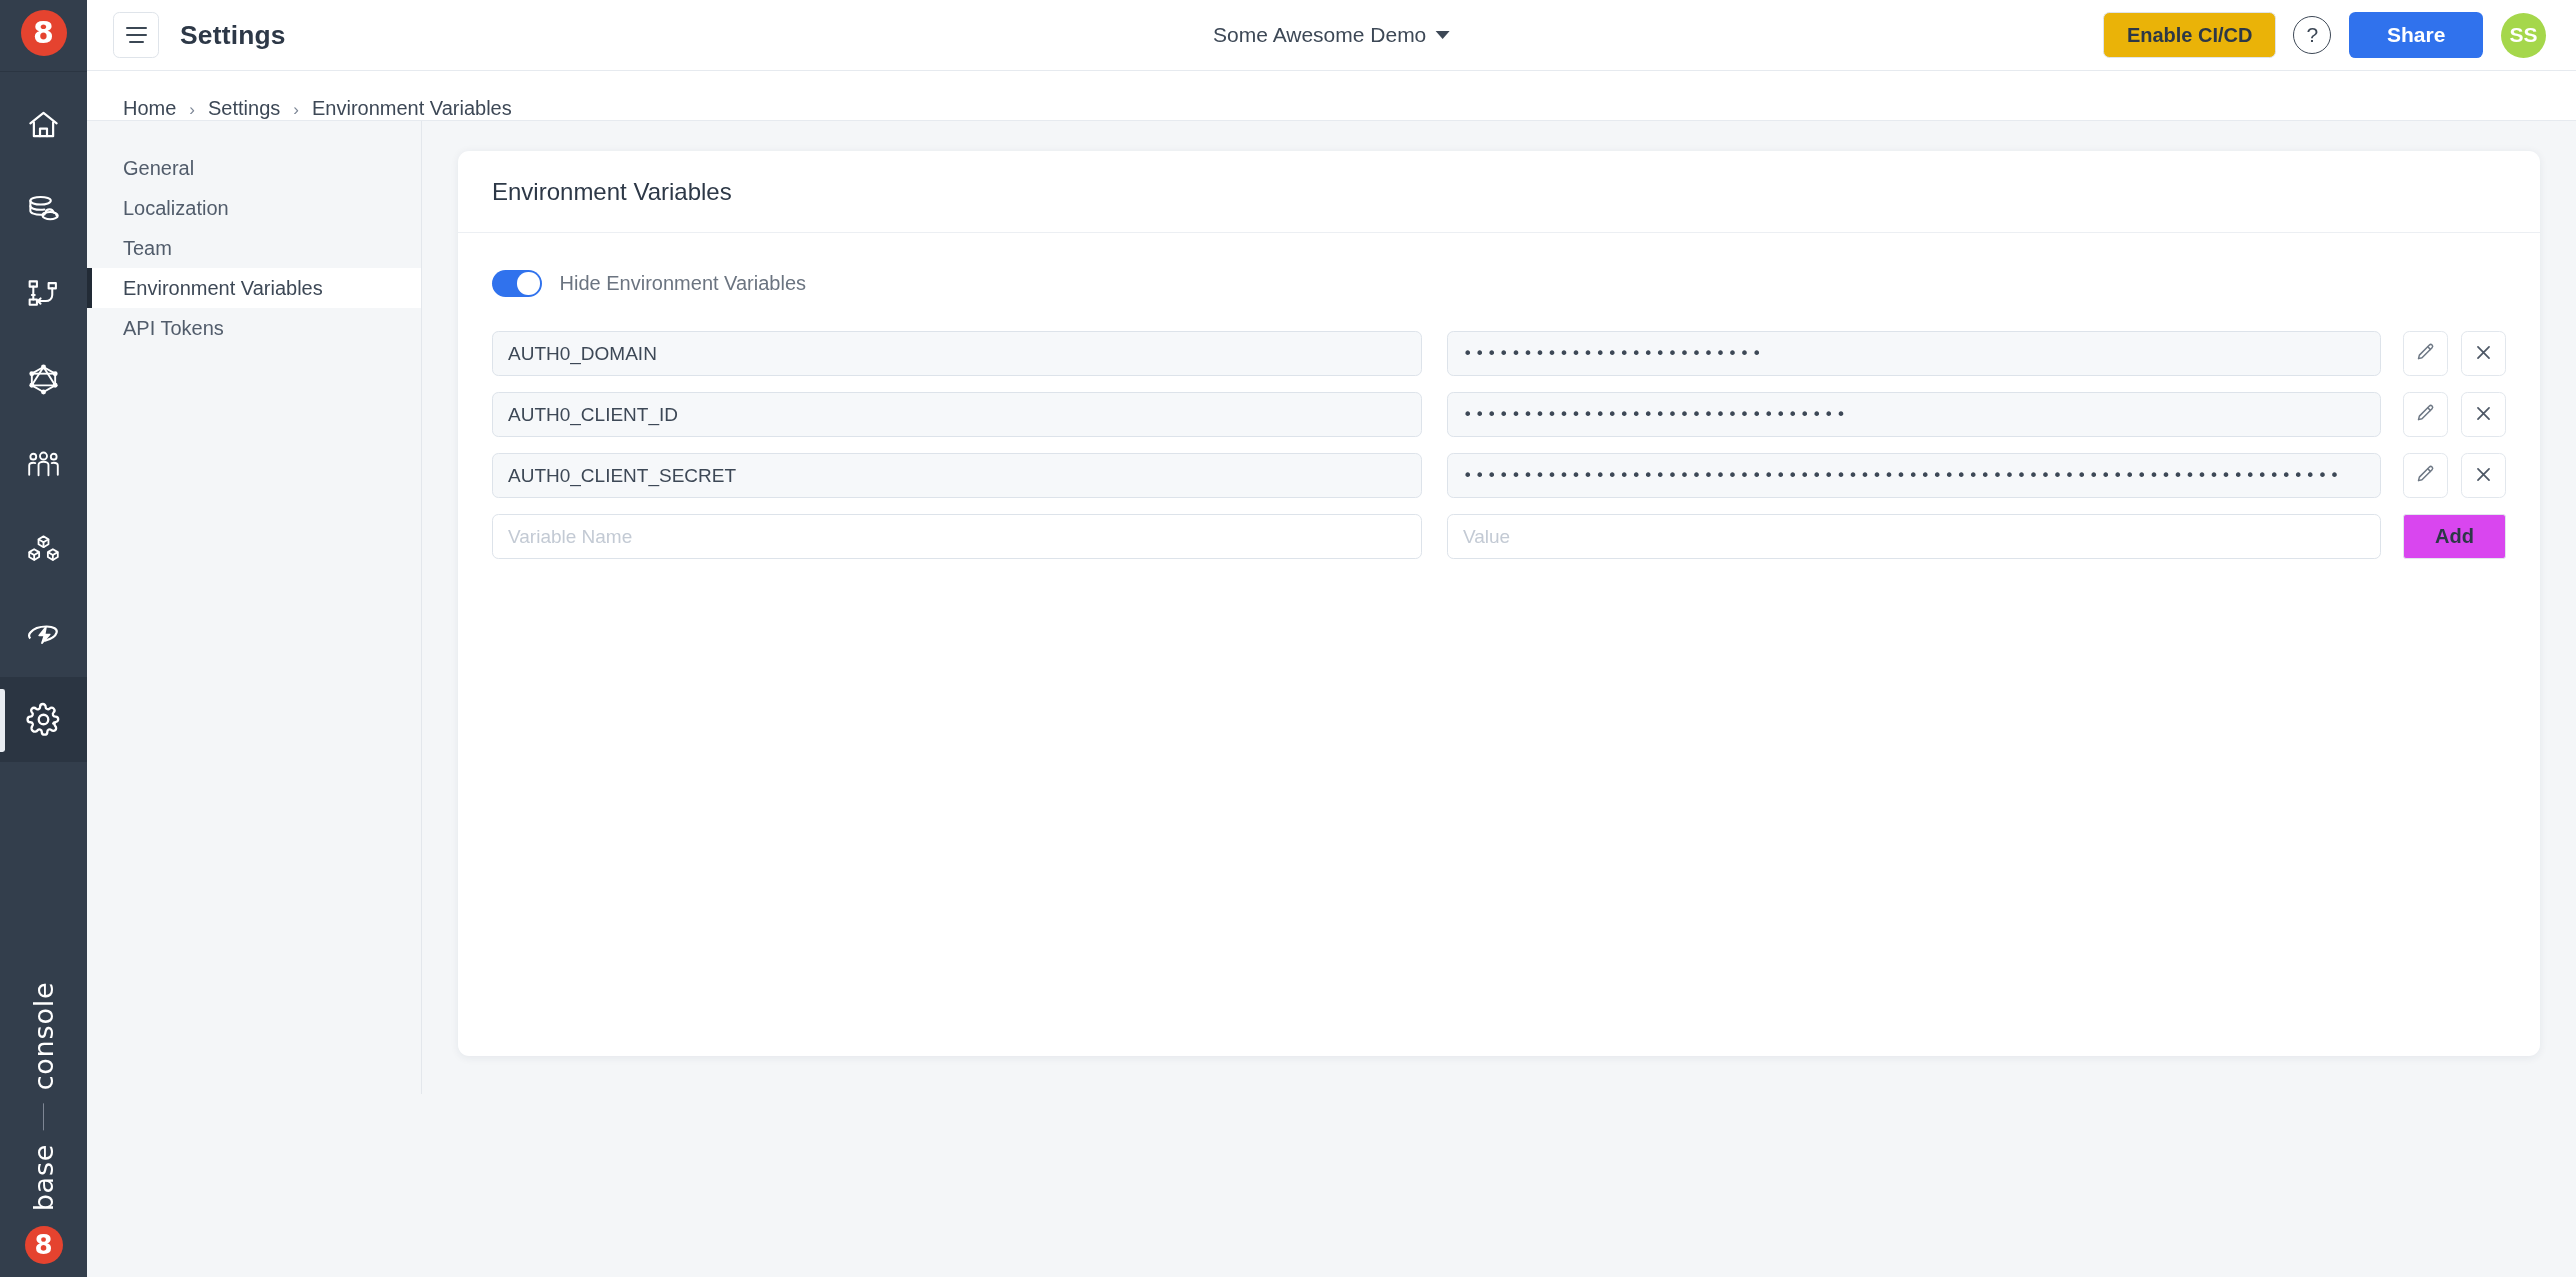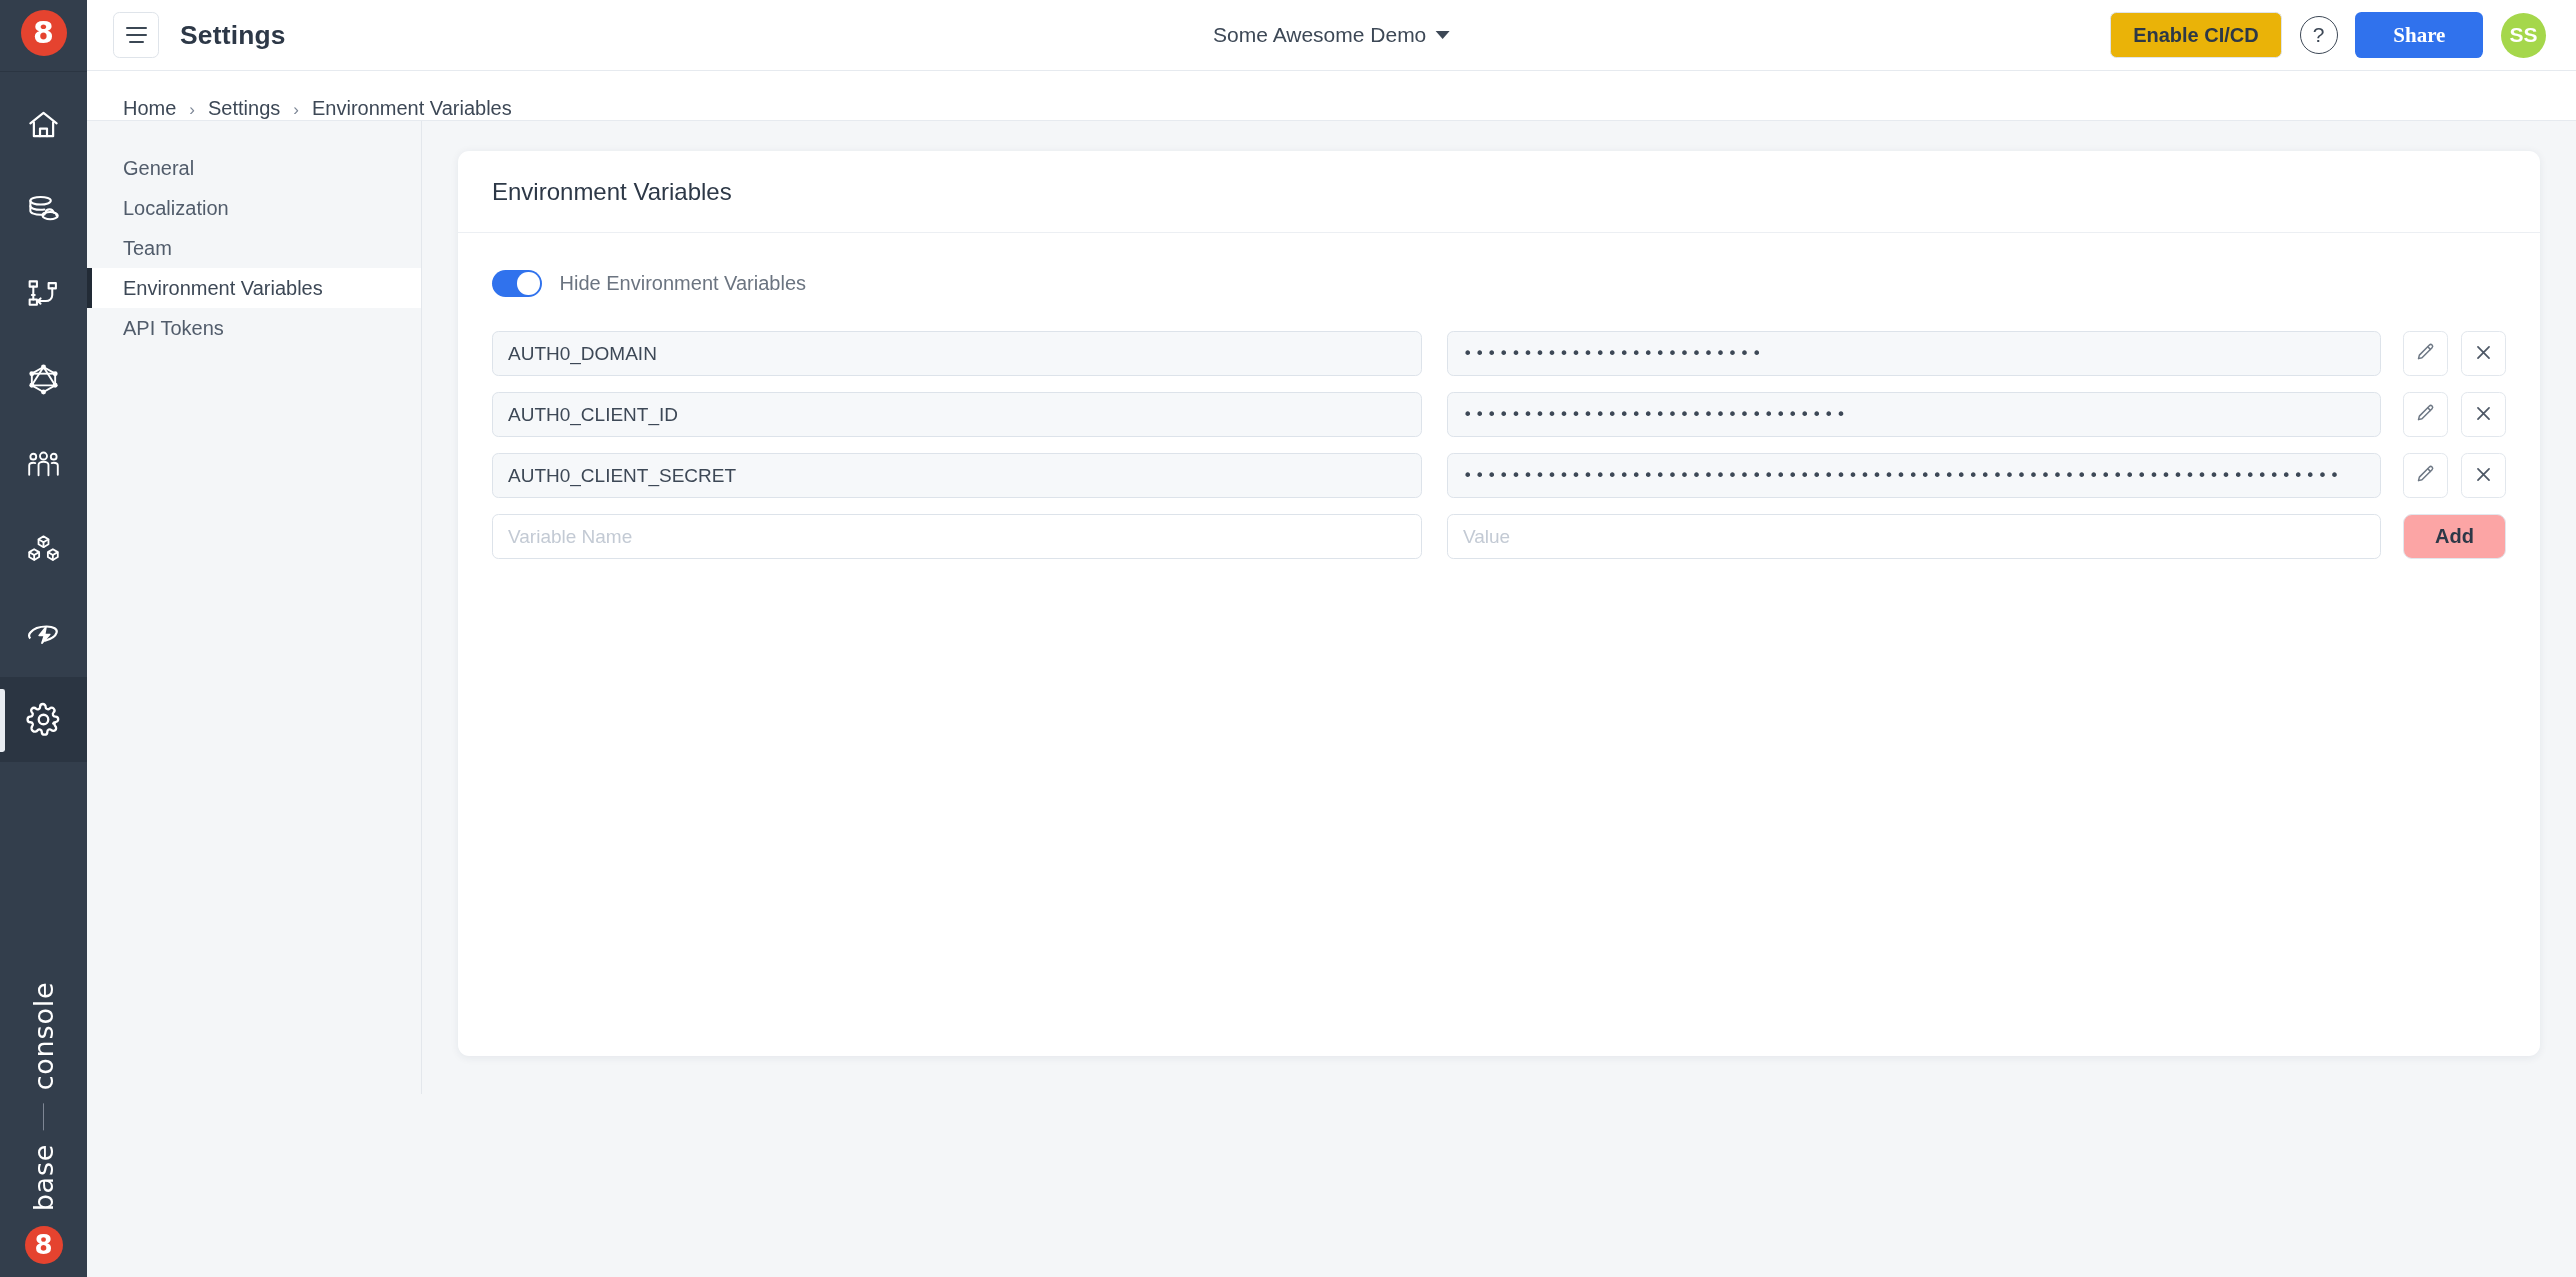--- a/index.html
+++ b/index.html
@@ -121,21 +121,21 @@
   }
   .help-btn {
     width: 38px; height: 38px; border-radius: 50%; border: 1.6px solid #3d4856;
     display: flex; align-items: center; justify-content: center;
     font-size: 21px; color: #3d4856; cursor: pointer; font-weight: 400;
   }
   .btn-primary {
     height: 46px; padding: 0 38px; border-radius: 6.4px; border: none;
     background: #3072ed; color: #fff; font-size: 21px; font-weight: 700;
     display: flex; align-items: center; cursor: pointer;
-    font-family: Liberation Serif, serif;
+    font-family: Liberation Sans, sans-serif;
   }
   .avatar {
     width: 45px; height: 45px; border-radius: 50%; background: #a5d74b;
     display: flex; align-items: center; justify-content: center;
     color: #fff; font-size: 21px; font-weight: 700; cursor: pointer;
   }
 
   .breadcrumb-bar {
     height: 50px; min-height: 50px; background: #ffffff;
     border-bottom: 0.8px solid #e6eaef;
@@ -210,22 +210,22 @@
     line-height: 1;
   }
   .row-actions { display: flex; gap: 13px; margin-left: 22.4px; }
   .icon-btn {
     width: 45px; height: 45px; border: 0.8px solid #e2e7ed; border-radius: 6.4px;
     background: #fff; display: flex; align-items: center; justify-content: center;
     cursor: pointer;
   }
   .add-slot { margin-left: 22.4px; display: flex; }
   .btn-add {
-    width: 103px; height: 45px; border: 0.8px solid #e2e7ed; border-radius: 9px;
-    background: #fca5a5; color: #2d3847; font-size: 20px; font-weight: 700;
+    width: 103px; height: 45px; border: 0.8px solid #e2e7ed; border-radius: 3px;
+    background: #d946ef; color: #2d3847; font-size: 20px; font-weight: 700;
     display: flex; align-items: center; justify-content: center; cursor: pointer;
     font-family: "Liberation Sans", sans-serif;
   }
 </style>
 </head>
 <body>
 
 <div id="app">
 
   <nav class="rail">

